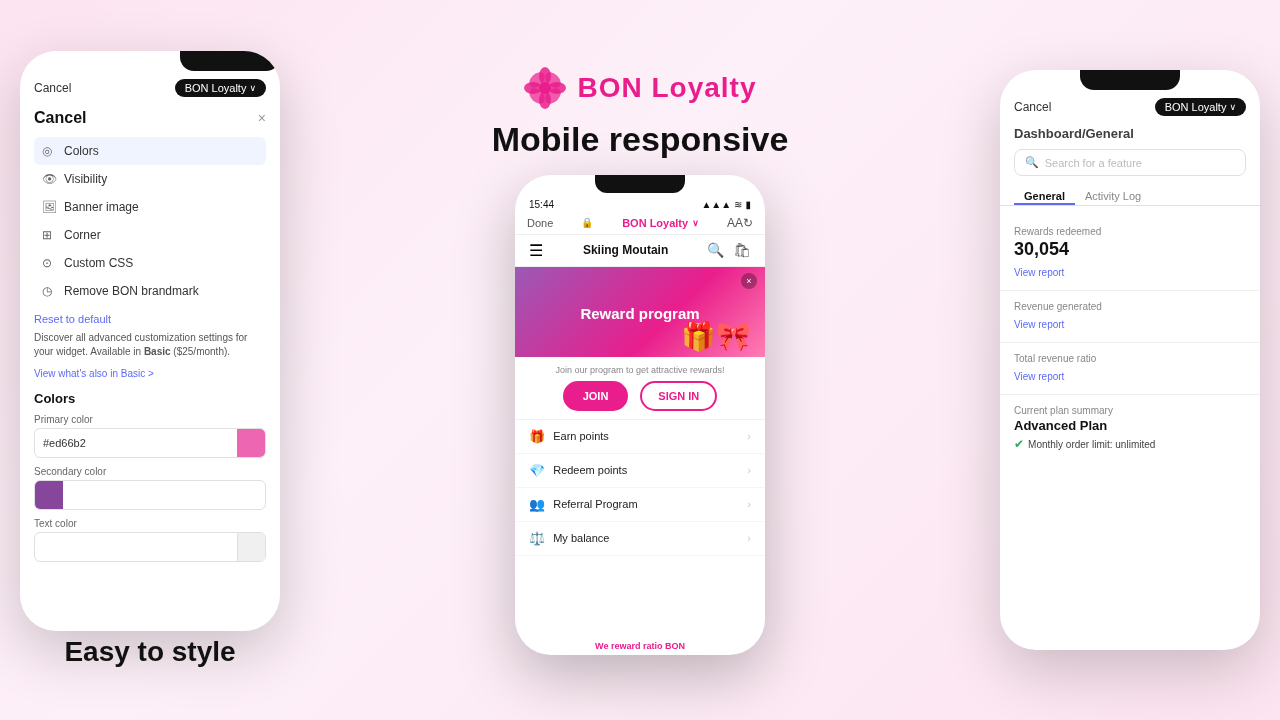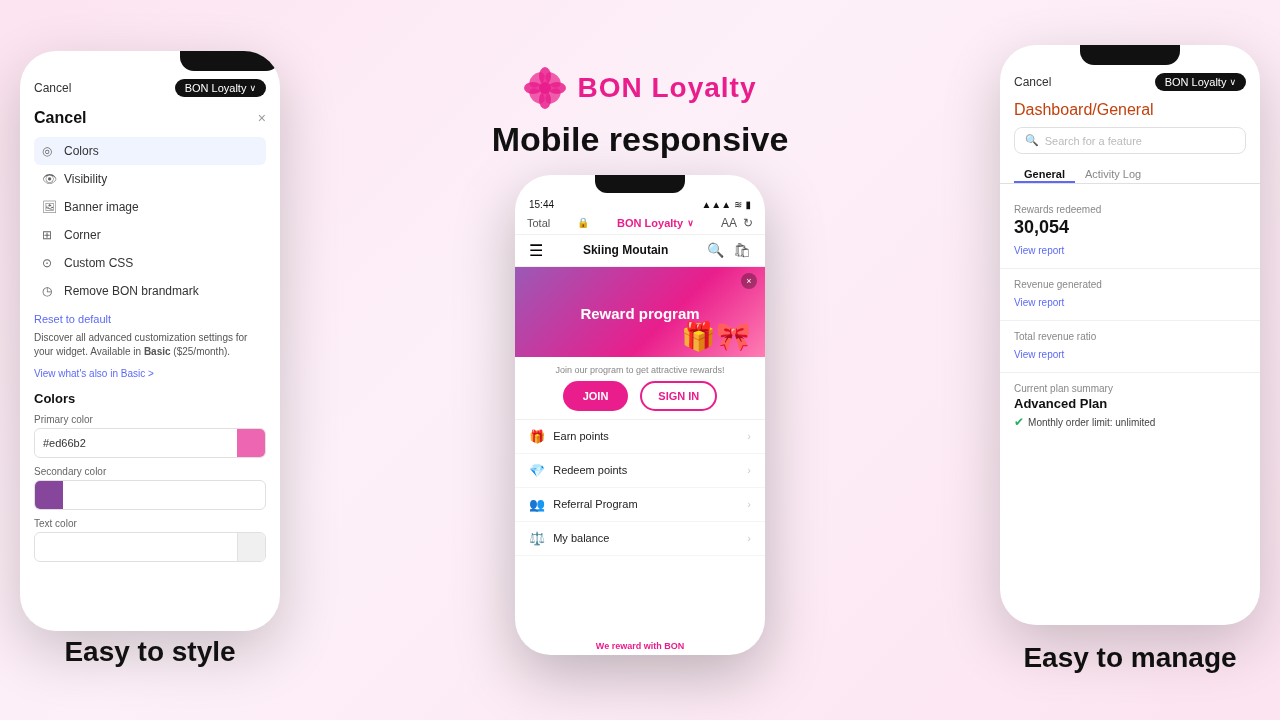--- a/index.html
+++ b/index.html
@@ -221,21 +221,21 @@
     }
     .phone-nav-done { color: #555; font-size: 11px; }
     .phone-nav-brand {
       display: flex;
       align-items: center;
       gap: 4px;
       font-size: 11px;
       font-weight: 600;
       color: #e91e8c;
     }
-    .phone-nav-icons { display: flex; gap: 6px; font-size: 12px; color: #555; }
+    .phone-nav-icons { display: flex; font-size: 12px; color: #555; }
 
     .phone-app-nav {
       display: flex;
       justify-content: space-between;
       align-items: center;
       padding: 6px 14px;
       border-bottom: 1px solid #f0f0f0;
     }
     .phone-app-title { font-size: 12px; font-weight: 600; color: #111; }
     .phone-app-icons { display: flex; gap: 8px; font-size: 14px; color: #555; }
@@ -353,21 +353,21 @@
     .right-bon-btn {
       background: #111;
       color: #fff;
       padding: 3px 10px;
       border-radius: 12px;
       font-size: 11px;
       display: flex;
       align-items: center;
       gap: 3px;
     }
-    .dashboard-title { font-size: 16px; font-weight: 400; color: #c2410c; padding: 6px 14px 8px; }
+    .dashboard-title { font-size: 13px; font-weight: 700; color: #404040; padding: 6px 14px 8px; }
 
     .search-bar {
       margin: 0 14px 10px;
       border: 1px solid #e0e0e0;
       border-radius: 8px;
       padding: 6px 10px;
       display: flex;
       align-items: center;
       gap: 6px;
     }
@@ -520,21 +520,21 @@
       <div class="phone-status-bar">
         <span>15:44</span>
         <div class="phone-status-icons">
           <span>▲▲▲</span>
           <span>≋</span>
           <span>▮</span>
         </div>
       </div>
 
       <div class="phone-top-nav">
-        <span class="phone-nav-done">Total</span>
+        <span class="phone-nav-done">Done</span>
         <span style="font-size:10px;">🔒</span>
         <div class="phone-nav-brand">
           <span>BON Loyalty</span>
           <span style="font-size:9px;">∨</span>
         </div>
         <div class="phone-nav-icons">
           <span>AA</span>
           <span>↻</span>
         </div>
       </div>
@@ -587,21 +587,21 @@
         <div class="menu-item">
           <div class="menu-item-left">
             <span class="menu-item-icon">⚖️</span>
             <span class="menu-item-text">My balance</span>
           </div>
           <span class="menu-item-arrow">›</span>
         </div>
       </div>
 
       <div class="we-reward">
-        <span>We reward with </span><span style="color:#e91e8c; font-weight:600;">BON</span>
+        <span>We reward ratio </span><span style="color:#e91e8c; font-weight:600;">BON</span>
       </div>
     </div>
   </div>
 </div>
 
 <div class="right-section">
   <div class="phone-right">
     <div class="phone-right-inner">
       <div class="right-phone-notch"></div>
       <div class="right-top-bar">
@@ -643,14 +643,13 @@
       <div class="plan-block">
         <div class="plan-label">Current plan summary</div>
         <div class="plan-name">Advanced Plan</div>
         <div class="plan-detail">
           <span class="plan-check">✔</span>
           <span>Monthly order limit: unlimited</span>
         </div>
       </div>
     </div>
   </div>
-  <div class="easy-manage-label">Easy to manage</div>
 </div>
 
 </body></html>

